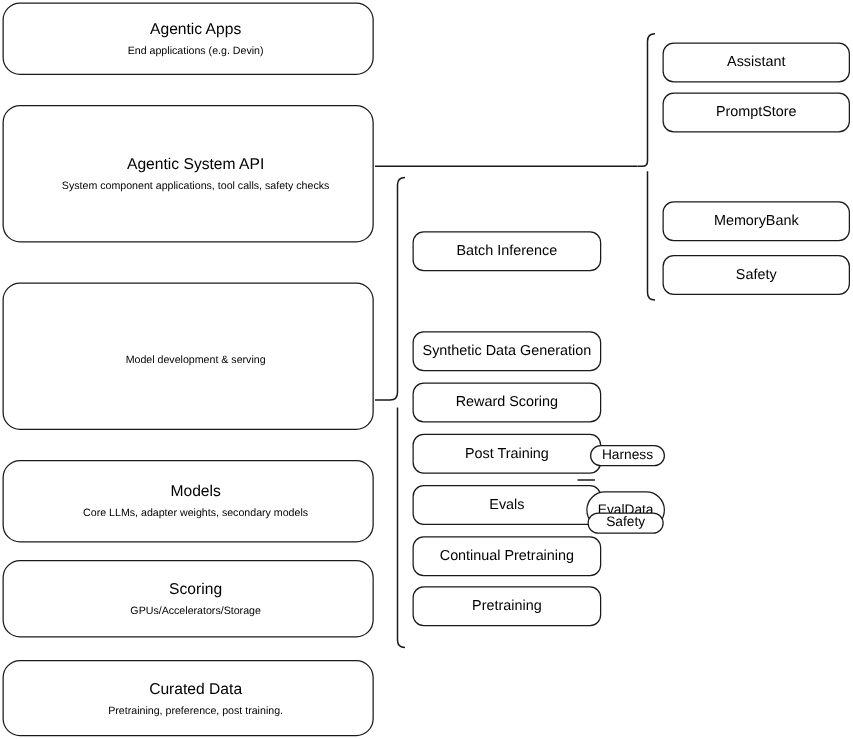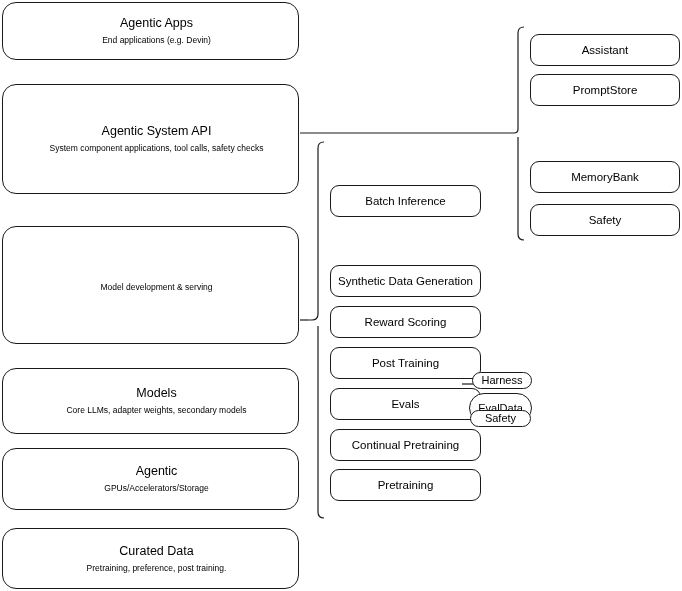--- a/index.html
+++ b/index.html
@@ -139,21 +139,21 @@
   <div class="box layer-box" style="top:226px; height:118px;">
     <div class="sub">Model development &amp; serving</div>
   </div>
 
   <div class="box layer-box" style="top:368px; height:66px;">
     <div class="title">Models</div>
     <div class="sub">Core LLMs, adapter weights, secondary models</div>
   </div>
 
   <div class="box layer-box" style="top:448px; height:62px;">
-    <div class="title">Agentic</div>
+    <div class="title">Scoring</div>
     <div class="sub">GPUs/Accelerators/Storage</div>
   </div>
 
   <div class="box layer-box" style="top:528px; height:61px;">
     <div class="title">Curated Data</div>
     <div class="sub">Pretraining, preference, post training.</div>
   </div>
 
 
   <div class="box mid-box" style="top:185px;">
@@ -178,21 +178,21 @@
   </div>
 
   <div class="box mid-box" style="top:429px;">
     <div class="title">Continual Pretraining</div>
   </div>
 
   <div class="box mid-box" style="top:469px;">
     <div class="title">Pretraining</div>
   </div>
 
-  <div class="pill" style="left:472px; top:372px; width:60px; height:17px;">
+  <div class="pill" style="left:472px; top:356px; width:60px; height:17px;">
     <span>Harness</span>
   </div>
 
   <div class="pill" style="left:469px; top:393px; width:63px; height:30px;">
     <span>EvalData</span>
   </div>
 
   <div class="pill" style="left:470px; top:410px; width:61px; height:17px;">
     <span>Safety</span>
   </div>

